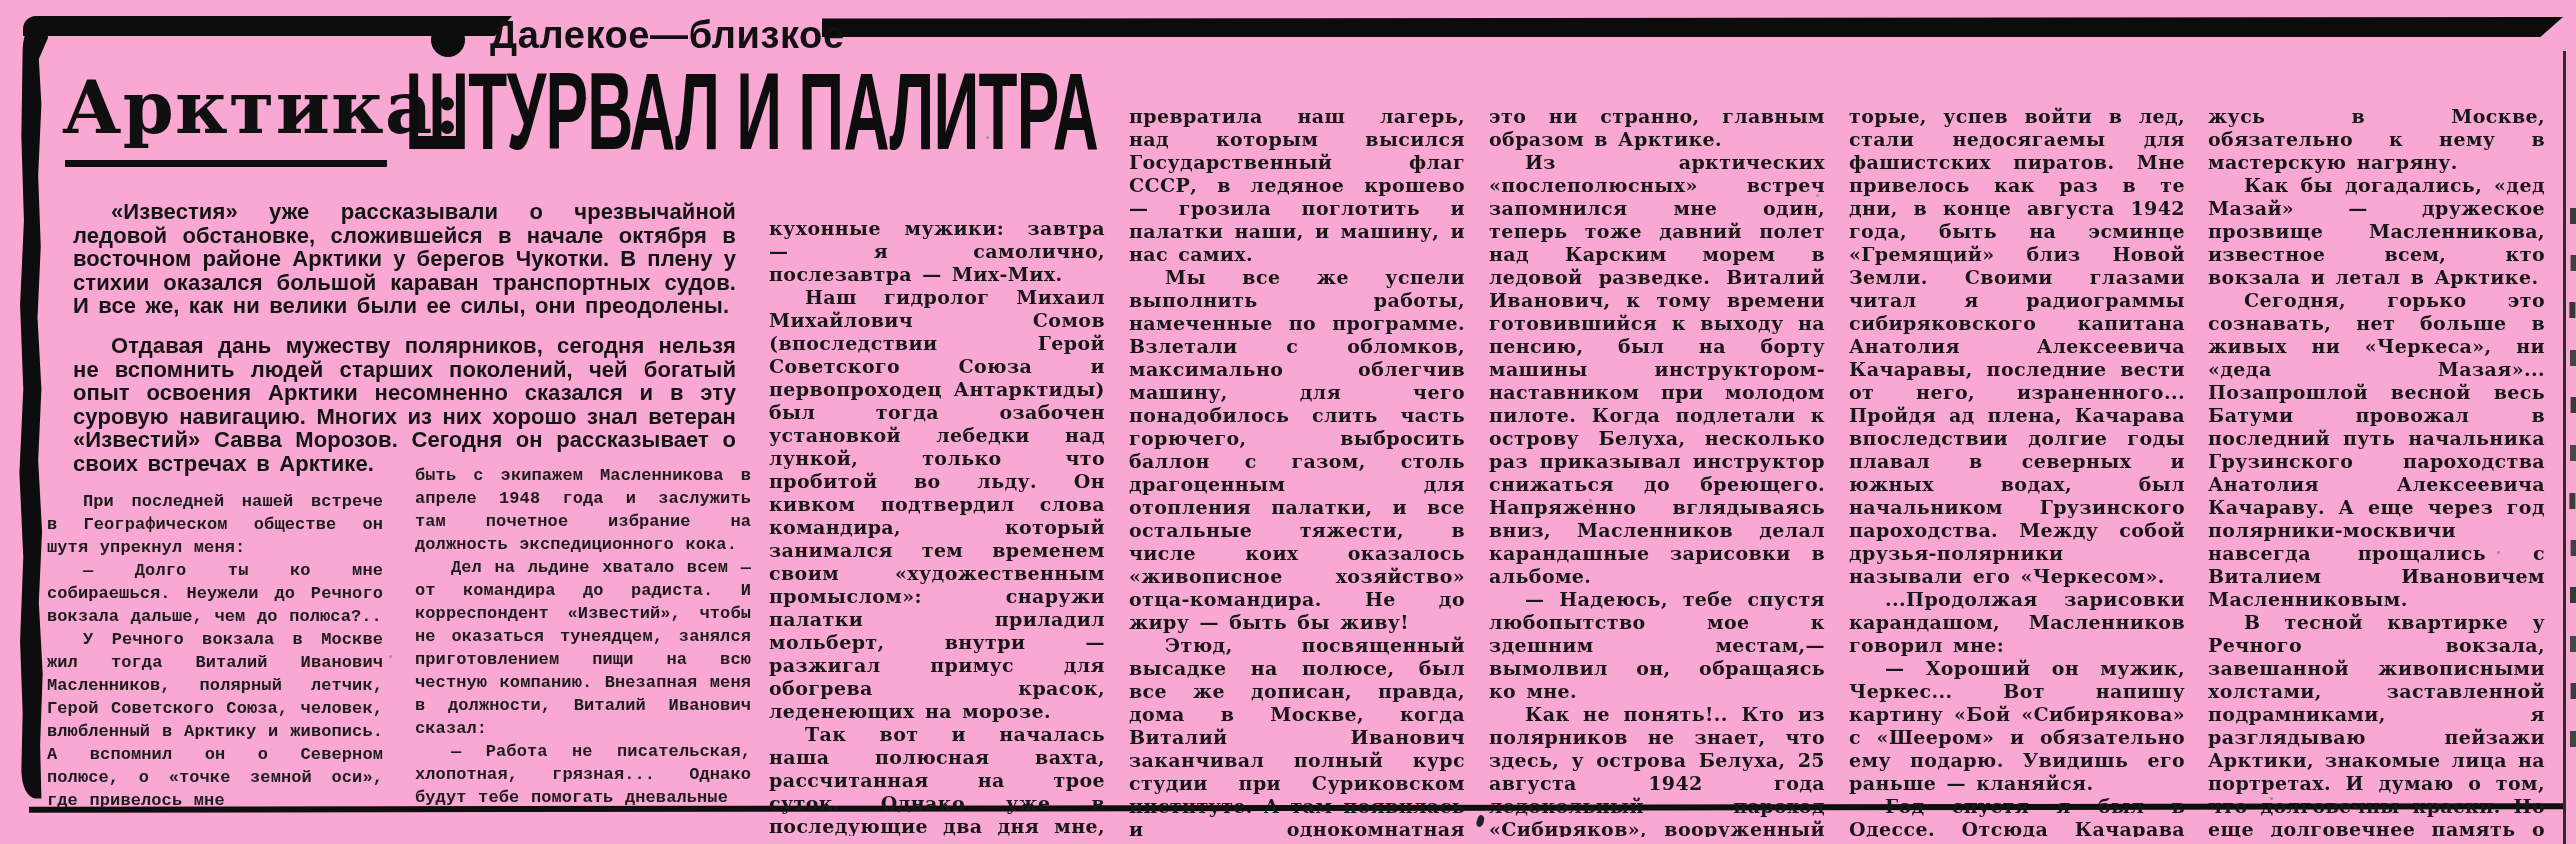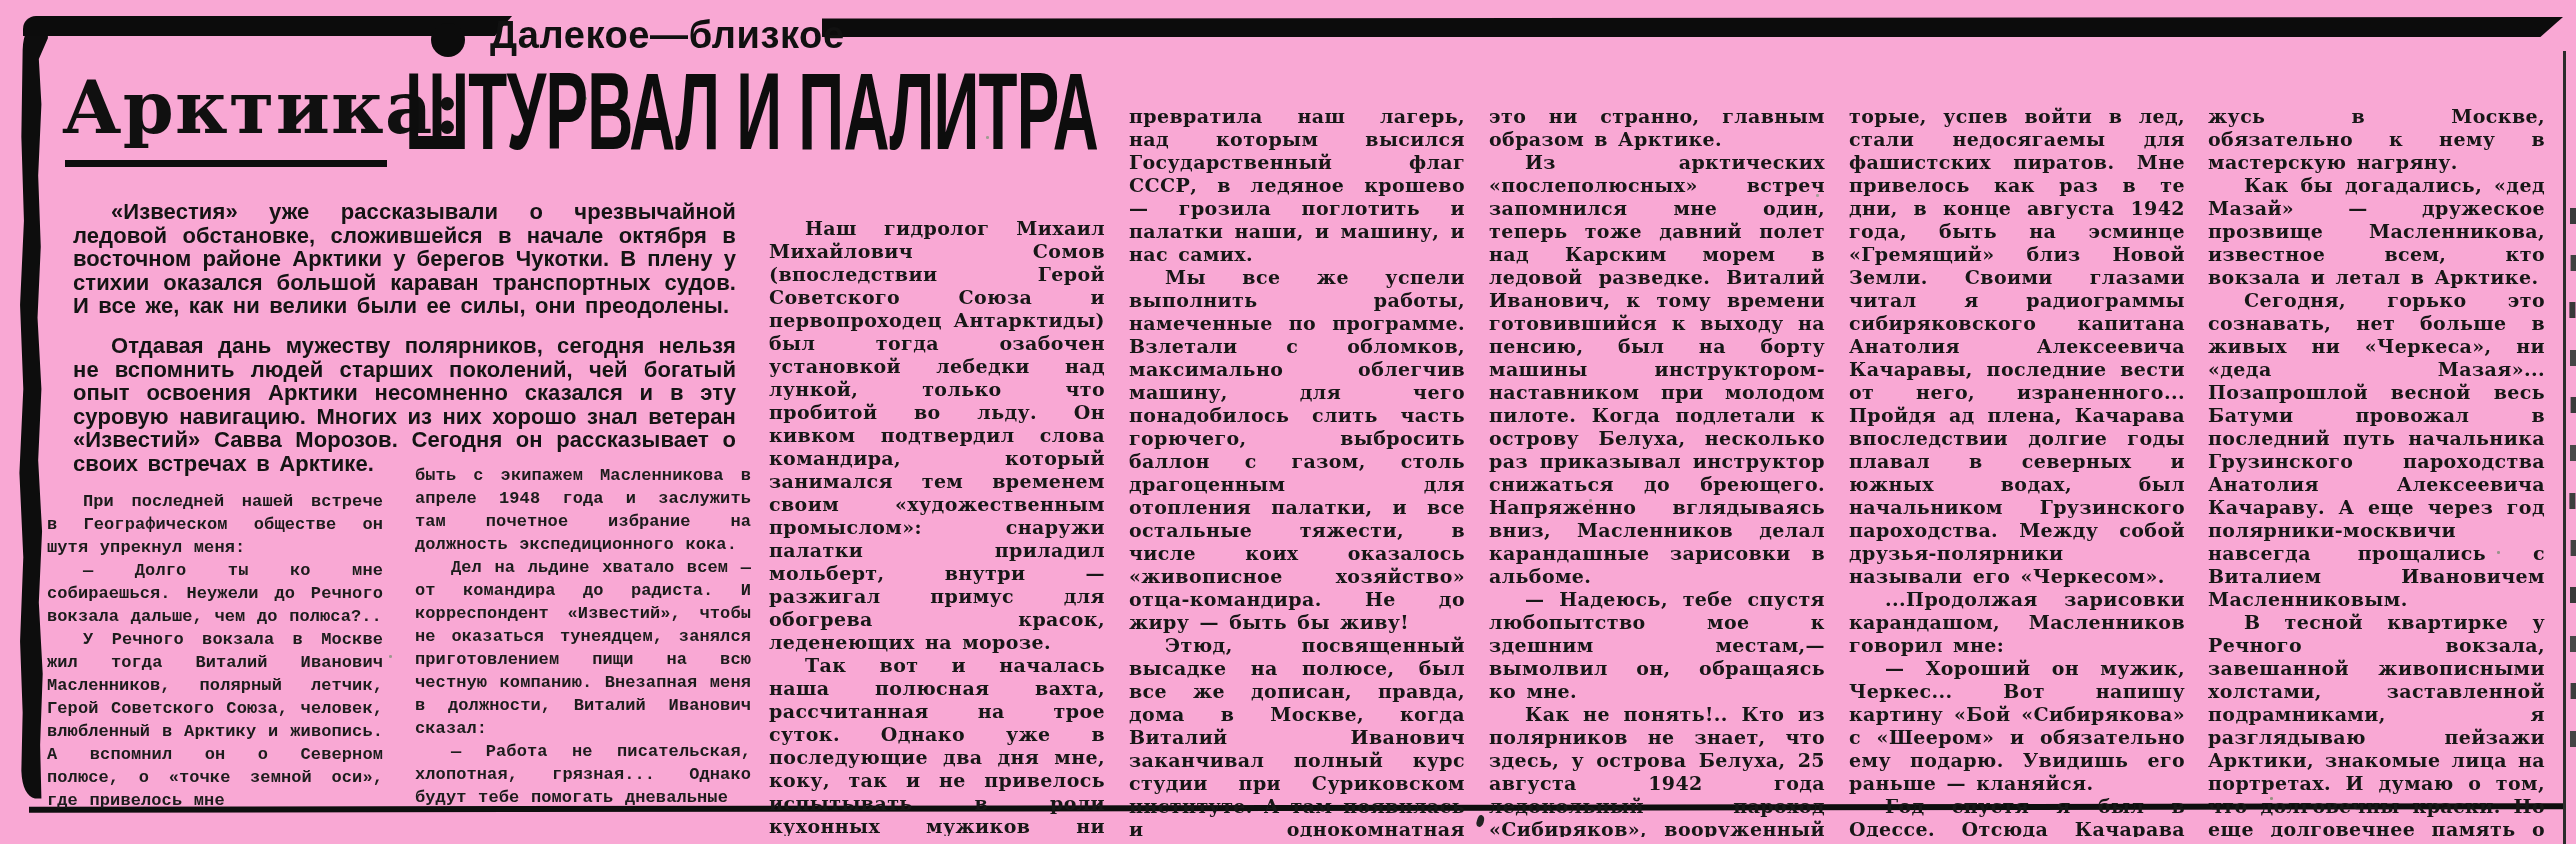--- a/index.html
+++ b/index.html
@@ -138,20 +138,21 @@
       <p>При последней нашей встрече в Географическом обществе он шутя упрекнул меня:</p>
       <p>— Долго ты ко мне собираешься. Неужели до Речного вокзала дальше, чем до полюса?..</p>
       <p>У Речного вокзала в Москве жил тогда Виталий Иванович Масленников, полярный летчик, Герой Советского Союза, человек, влюбленный в Арктику и живопись. А вспомнил он о Северном полюсе, о «точке земной оси», где привелось мне</p>
     </div>
   <div class="col sans" id="col2">
       <p class="noindent">быть с экипажем Масленникова в апреле 1948 года и заслужить там почетное избрание на должность экспедиционного кока.</p>
       <p>Дел на льдине хватало всем — от командира до радиста. И корреспондент «Известий», чтобы не оказаться тунеядцем, занялся приготовлением пищи на всю честную компанию. Внезапная меня в должности, Виталий Иванович сказал:</p>
       <p>— Работа не писательская, хлопотная, грязная... Однако будут тебе помогать дневальные</p>
     </div>
   <div class="col serif" id="col3">
+      <p class="noindent">кухонные мужики: завтра — я самолично, послезавтра — Мих-Мих.</p>
       <p>Наш гидролог Михаил Михайлович Сомов (впоследствии Герой Советского Союза и первопроходец Антарктиды) был тогда озабочен установкой лебедки над лункой, только что пробитой во льду. Он кивком подтвердил слова командира, который занимался тем временем своим «художественным промыслом»: снаружи палатки приладил мольберт, внутри — разжигал примус для обогрева красок, леденеющих на морозе.</p>
       <p>Так вот и началась наша полюсная вахта, рассчитанная на трое суток. Однако уже в последующие два дня мне, коку, так и не привелось испытывать в роли кухонных мужиков ни Сомова, ни Масленникова. Внезапная подвижка льдов</p>
     </div>
   <div class="col serif" id="col4">
       <p class="noindent">превратила наш лагерь, над которым высился Государственный флаг СССР, в ледяное крошево — грозила поглотить и палатки наши, и машину, и нас самих.</p>
       <p>Мы все же успели выполнить работы, намеченные по программе. Взлетали с обломков, максимально облегчив машину, для чего понадобилось слить часть горючего, выбросить баллон с газом, столь драгоценным для отопления палатки, и все остальные тяжести, в числе коих оказалось «живописное хозяйство» отца-командира. Не до жиру — быть бы живу!</p>
       <p>Этюд, посвященный высадке на полюсе, был все же дописан, правда, дома в Москве, когда Виталий Иванович заканчивал полный курс студии при Суриковском институте. А там появилась и однокомнатная квартирка, куда можно было перебраться со старушкой матерью. О более обширных апартаментах Виталий — убежденный холостяк, чистейшей воды бессребреник — и не мечтал.</p>
     </div>
   <div class="col serif" id="col5">
       <p class="noindent">это ни странно, главным образом в Арктике.</p>

